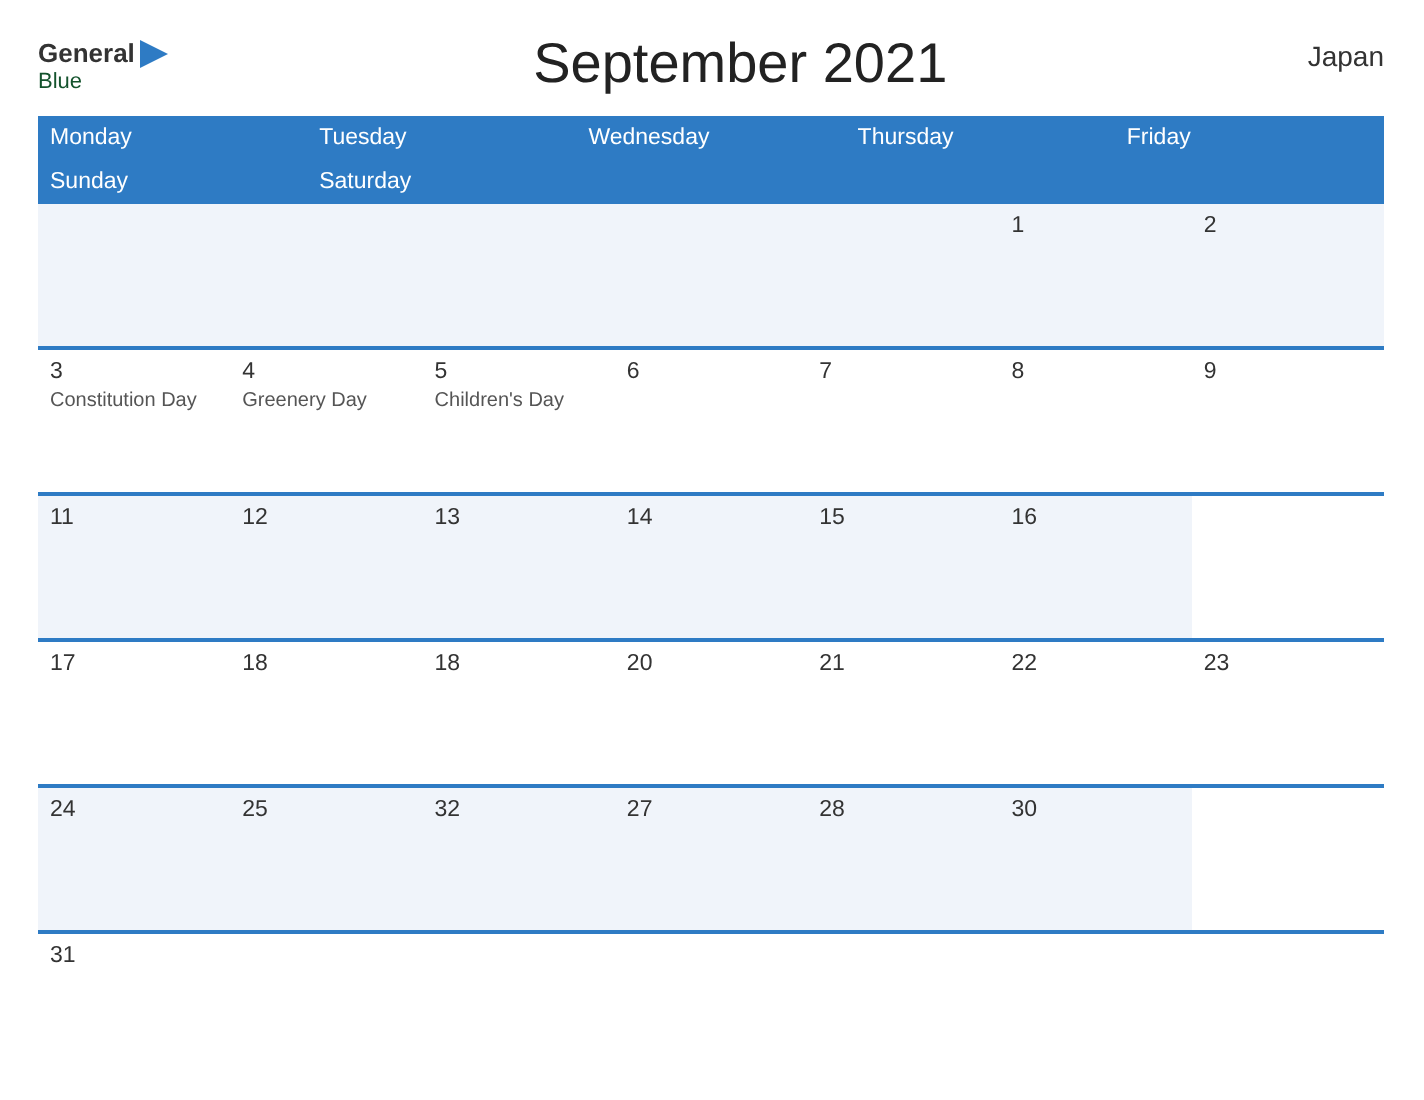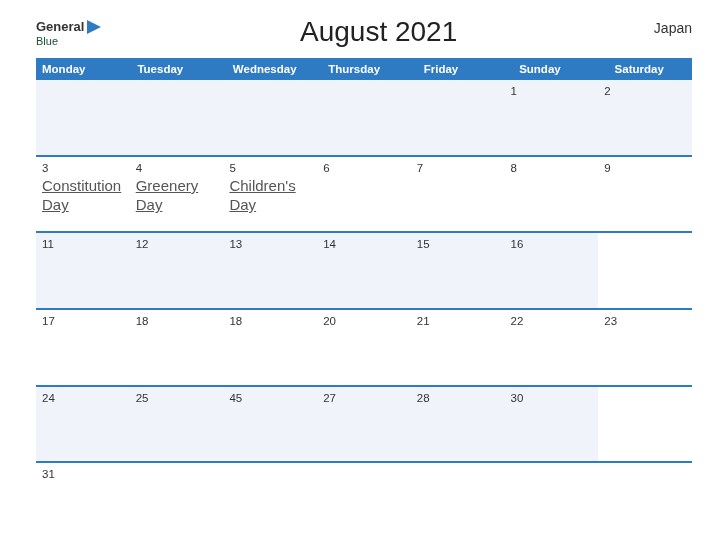--- a/index.html
+++ b/index.html
@@ -7,21 +7,21 @@
       width: 712px;
       height: 550px;
       background: #fff;
       font-family: Arial, sans-serif;
       overflow: hidden;
     }
     .page {
       width: 712px;
       height: 550px;
       background: #fff;
-      padding: 16px 20px 12px 36px;
+      padding: 16px 20px 12px 19px;
       display: flex;
       flex-direction: column;
     }
     
     .header {
       display: flex;
       align-items: center;
       justify-content: space-between;
       margin-bottom: 10px;
     }
@@ -70,26 +70,25 @@
       margin-top: 4px;
     }
     
     .calendar {
       flex: 1;
       display: flex;
       flex-direction: column;
     }
     .cal-header {
       display: grid;
-      grid-template-columns: repeat(7, 1fr);
+      grid-template-columns: repeat(5, 1fr);
       background: #2e7bc4;
       color: #fff;
       font-size: 11.5px;
-      font-weight: bold;
-      gap: 12px;
+      font-weight: normal;
     }
     .cal-header-cell {
       padding: 5px 6px;
       text-align: left;
     }
     .cal-body {
       flex: 1;
       display: flex;
       flex-direction: column;
     }
@@ -124,25 +123,24 @@
     .week-5 .cal-cell { background: #f0f4fa; }
     .week-6 .cal-cell { background: #fff; }
 
     .day-num {
       font-size: 11.5px;
       color: #333;
       display: block;
       margin-bottom: 2px;
     }
     .holiday {
-      font-size: 15px;
+      font-size: 10px;
       color: #555;
       display: block;
       line-height: 1.3;
-      text-decoration: underline;
     }
   </style>
 </head>
 <body>
 
 <div class="page">
 
   <div class="header">
 
     <div class="logo">
@@ -150,21 +148,21 @@
         <div class="logo-row">
           <span class="logo-text-general">General</span>
           <svg class="logo-icon" viewBox="0 0 18 18" xmlns="http://www.w3.org/2000/svg">
             <polygon points="2,2 16,9 2,16" fill="#2e7bc4"></polygon>
           </svg>
         </div>
         <span class="logo-text-blue">Blue</span>
       </div>
     </div>
 
-    <h1 class="title">August 2021</h1>
+    <h1 class="title">September 2021</h1>
 
     <span class="country">Japan</span>
   </div>
 
   <div class="calendar">
 
     <div class="cal-header">
       <div class="cal-header-cell">Monday</div>
       <div class="cal-header-cell">Tuesday</div>
       <div class="cal-header-cell">Wednesday</div>
@@ -258,21 +256,21 @@
           </div>
         </div>
         <div class="cal-week week-5">
           <div class="cal-cell">
             <span class="day-num">24</span>
           </div>
           <div class="cal-cell">
             <span class="day-num">25</span>
           </div>
           <div class="cal-cell">
-            <span class="day-num">45</span>
+            <span class="day-num">32</span>
           </div>
           <div class="cal-cell">
             <span class="day-num">27</span>
           </div>
           <div class="cal-cell">
             <span class="day-num">28</span>
           </div>
           <div class="cal-cell">
             <span class="day-num">30</span>
           </div>

